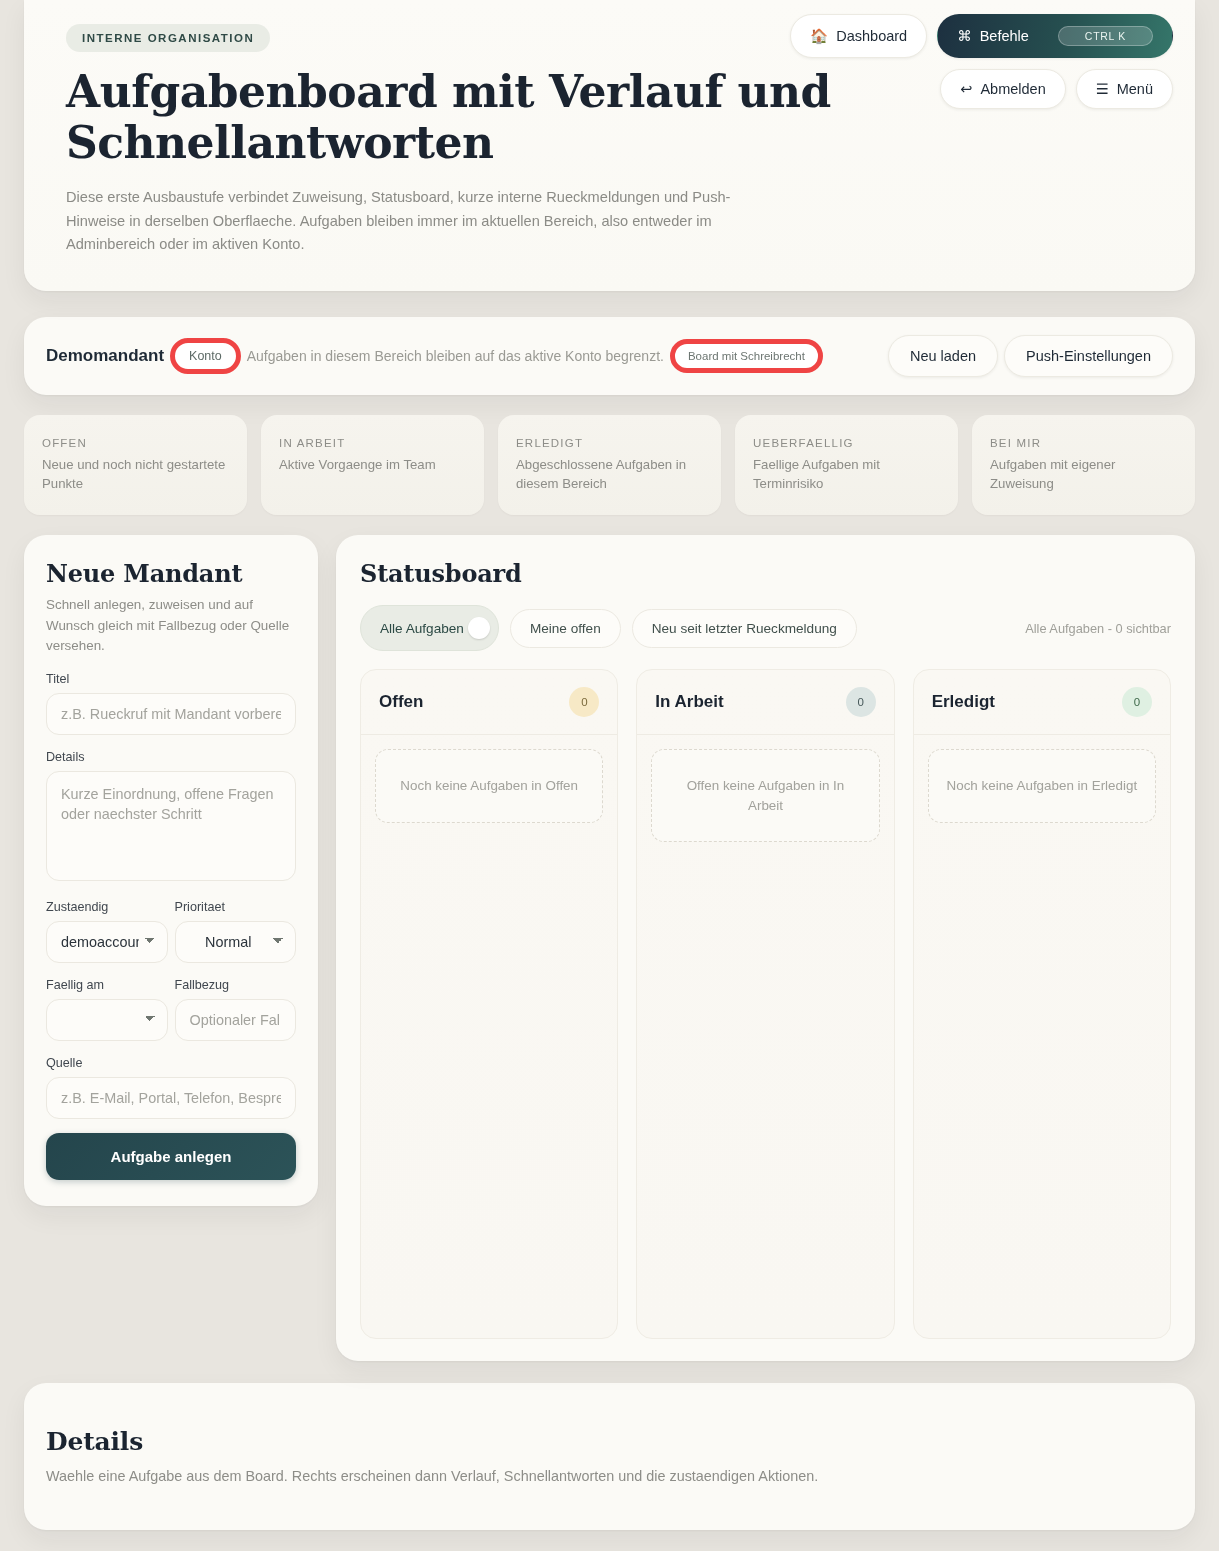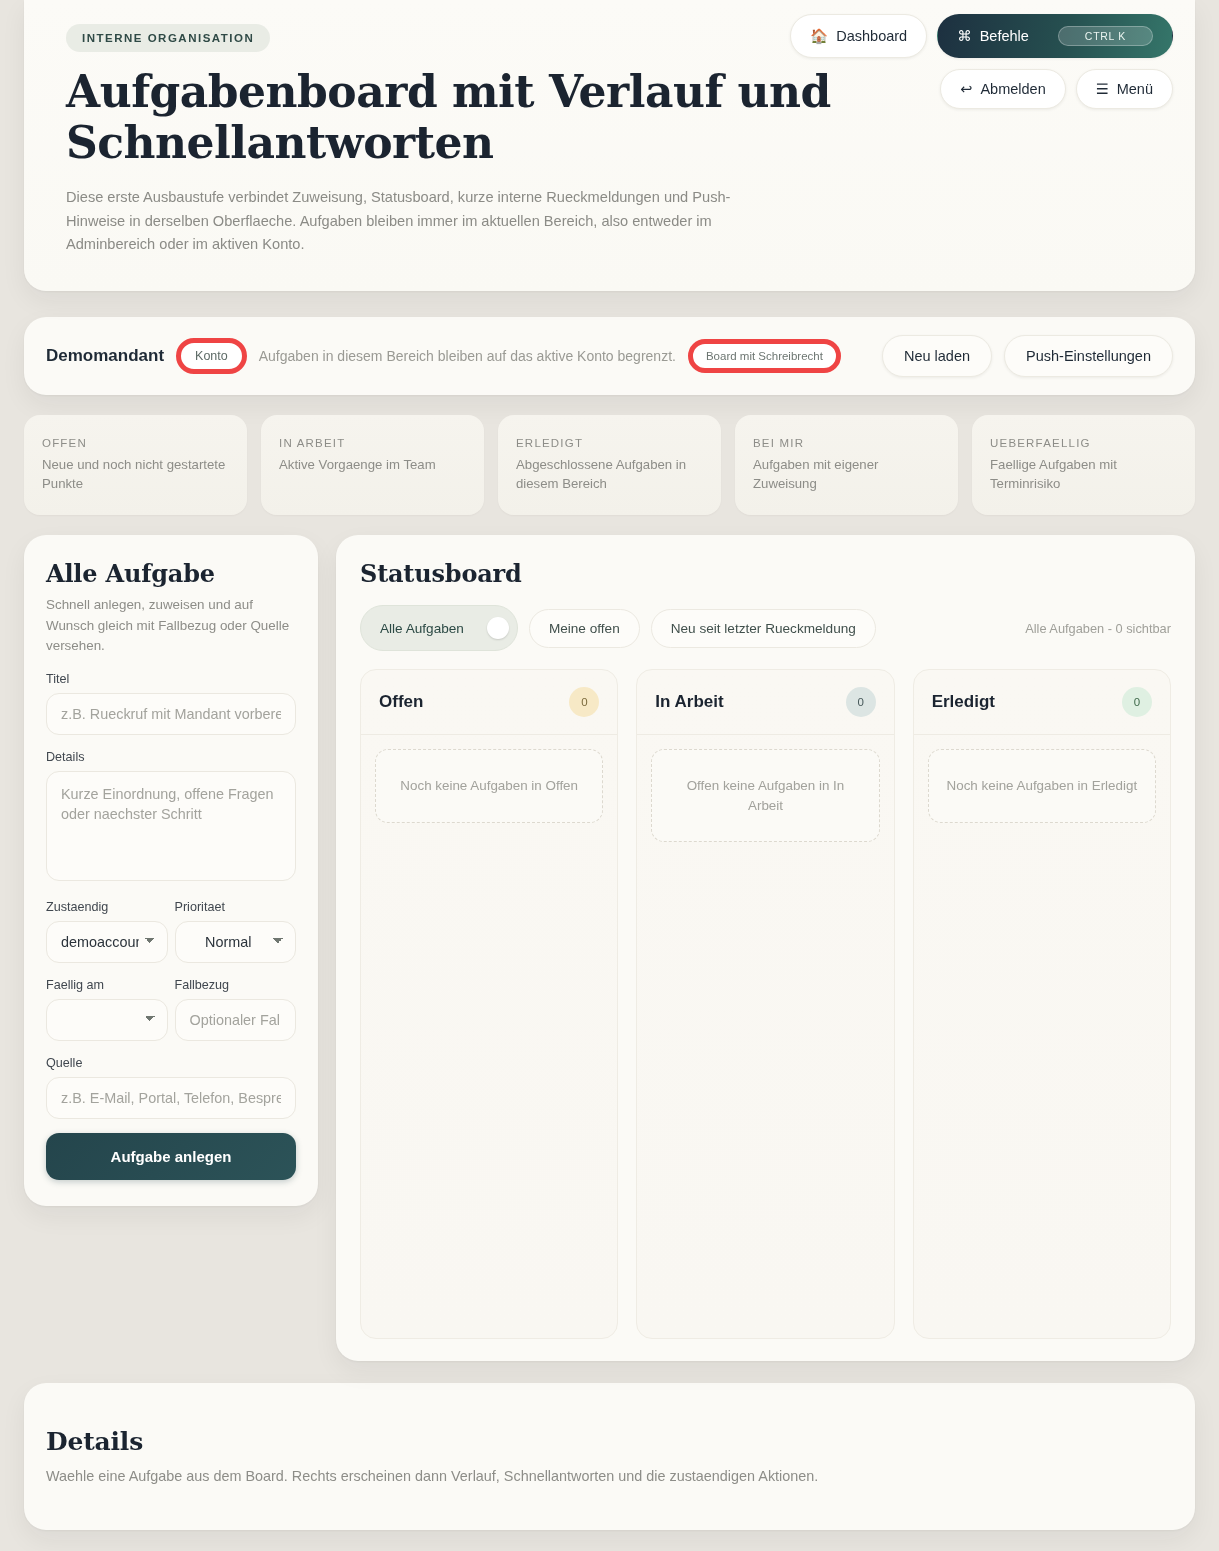--- a/index.html
+++ b/index.html
@@ -106,21 +106,21 @@
     color: #eaf4f0;
     margin-left: 21px;
   }
 
   
   .ctxbar {
     margin-top: 26px;
     padding: 18px 22px;
     display: flex;
     align-items: center;
-    gap: 12px;
+    gap: 6px;
     min-height: 66px;
   }
   .ctx-name {
     font-size: 17px;
     font-weight: 600;
     color: #1f2a36;
   }
   .chip {
     border: 5px solid #ef4444;
     background: #ffffff;
@@ -258,21 +258,21 @@
   }
   .filters {
     margin-top: 17px;
     display: flex;
     align-items: center;
     gap: 11px;
   }
   .fpill {
     display: inline-flex;
     align-items: center;
-    gap: 23px;
+    gap: 4px;
     border: 1px solid #ece9e1;
     background: #fdfcf9;
     border-radius: 999px;
     padding: 11px 19px;
     font-size: 13.6px;
     color: #41504c;
     cursor: pointer;
     white-space: nowrap;
   }
   .fpill.active {
@@ -404,33 +404,33 @@
     </div>
     <div class="stat">
       <div class="stat-label">IN ARBEIT</div>
       <div class="stat-desc">Aktive Vorgaenge im Team</div>
     </div>
     <div class="stat">
       <div class="stat-label">ERLEDIGT</div>
       <div class="stat-desc">Abgeschlossene Aufgaben in diesem Bereich</div>
     </div>
     <div class="stat">
+      <div class="stat-label">UEBERFAELLIG</div>
+      <div class="stat-desc">Faellige Aufgaben mit Terminrisiko</div>
+    </div>
+    <div class="stat">
       <div class="stat-label">BEI MIR</div>
       <div class="stat-desc">Aufgaben mit eigener Zuweisung</div>
     </div>
-    <div class="stat">
-      <div class="stat-label">UEBERFAELLIG</div>
-      <div class="stat-desc">Faellige Aufgaben mit Terminrisiko</div>
-    </div>
   </section>
 
   <div class="main">
 
     <section class="panel formcard">
-      <h2>Alle Aufgabe</h2>
+      <h2>Neue Mandant</h2>
       <p class="sub">Schnell anlegen, zuweisen und auf Wunsch gleich mit Fallbezug oder Quelle versehen.</p>
 
       <div class="field">
         <label class="flabel">Titel</label>
         <input class="inp" type="text" placeholder="z.B. Rueckruf mit Mandant vorbereiten" style="">
       </div>
 
       <div class="field">
         <label class="flabel">Details</label>
         <textarea class="txta" placeholder="Kurze Einordnung, offene Fragen oder naechster Schritt" style=""></textarea>

